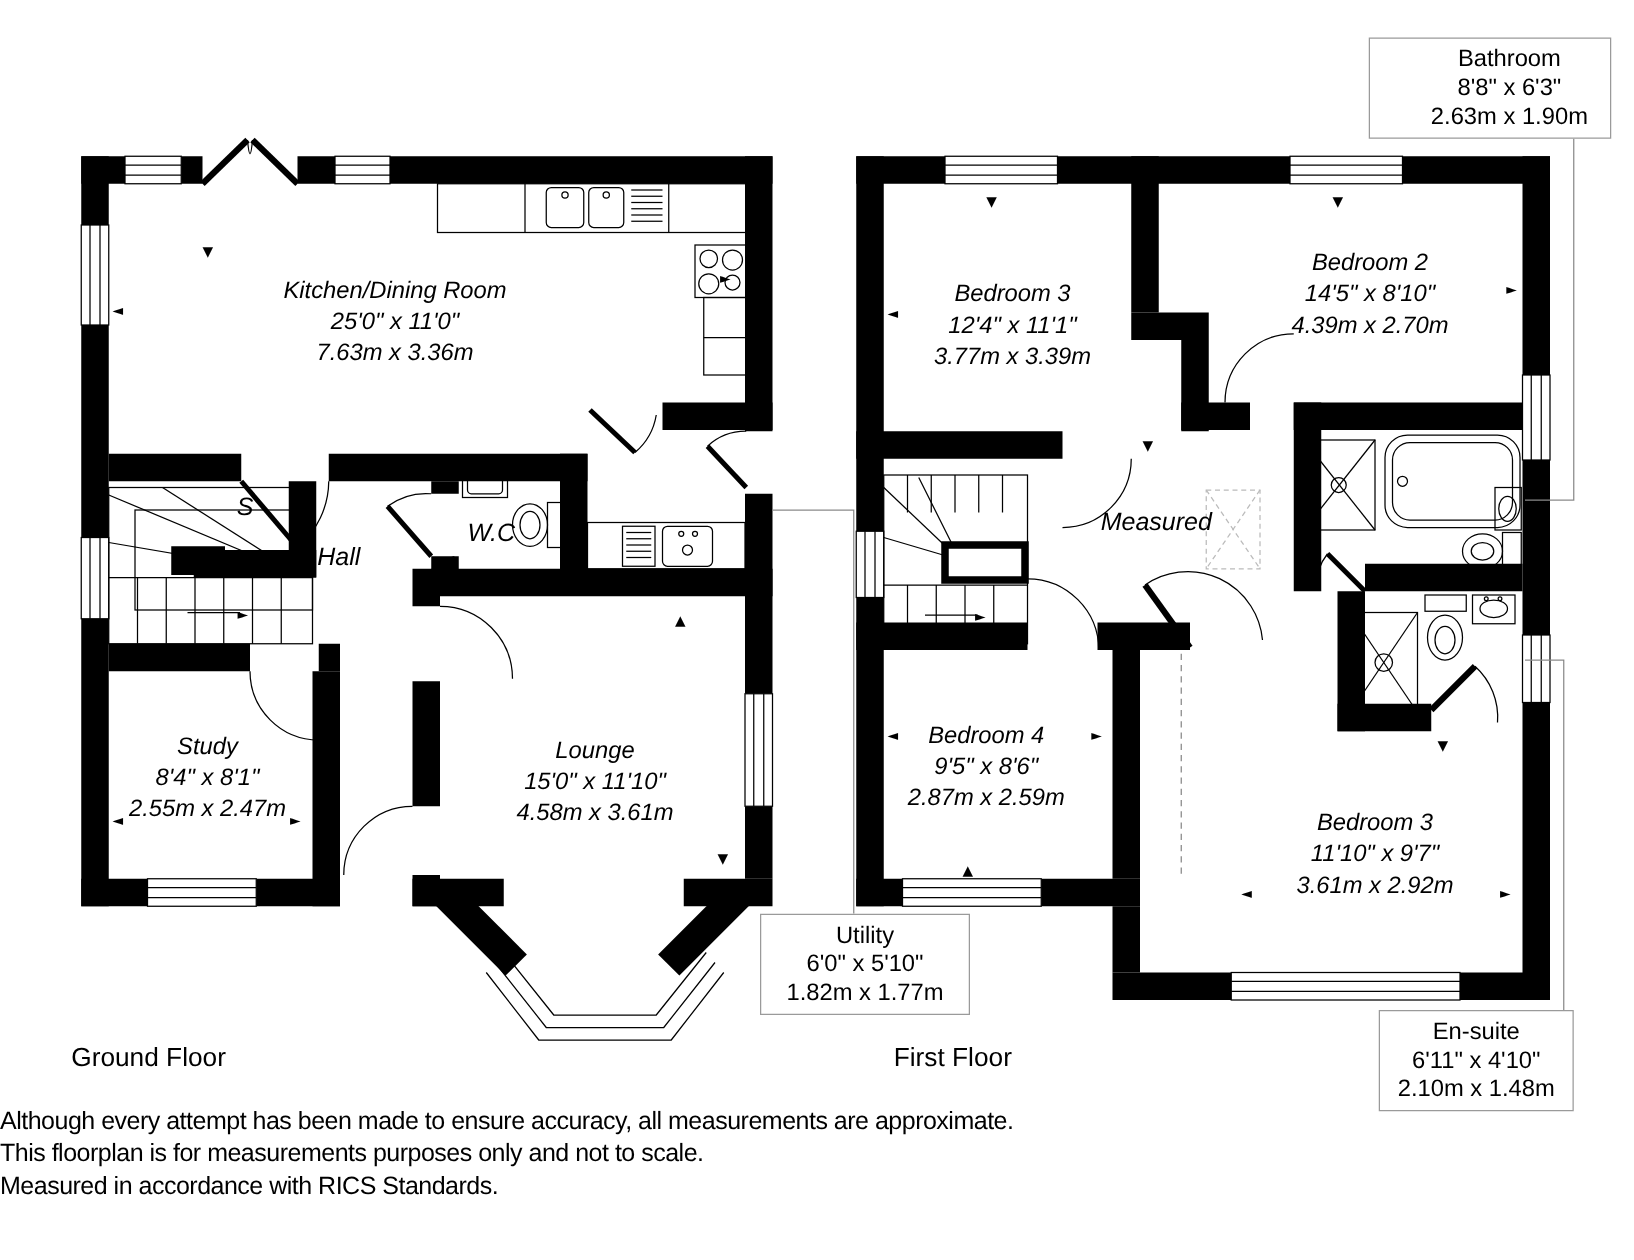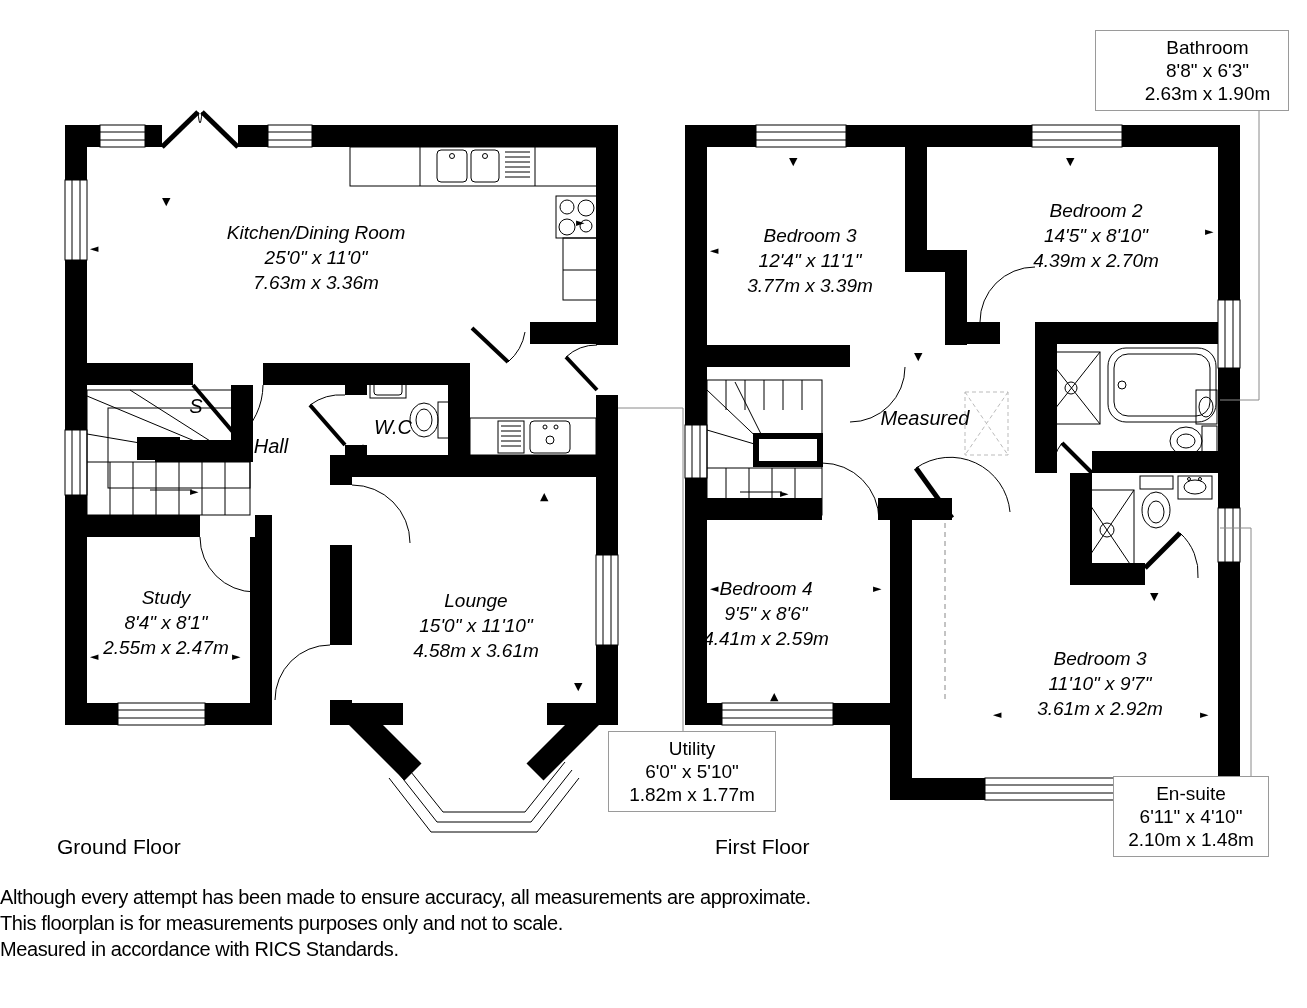--- a/index.html
+++ b/index.html
@@ -421,42 +421,42 @@
   <div>3.77m x 3.39m</div>
 </div>
 <div class="room-label" style="left:1096px;top:198px;">
   <div>Bedroom 2</div>
   <div>14'5" x 8'10"</div>
   <div>4.39m x 2.70m</div>
 </div>
 <div class="room-label single" style="left:925px;top:406px;">
   <div>Measured</div>
 </div>
-<div class="room-label" style="left:766px;top:576px;">
+<div class="room-label" style="left:789px;top:576px;">
   <div>Bedroom 4</div>
   <div>9'5" x 8'6"</div>
-  <div>4.41m x 2.59m</div>
+  <div>2.87m x 2.59m</div>
 </div>
 <div class="room-label" style="left:1100px;top:646px;">
   <div>Bedroom 3</div>
   <div>11'10" x 9'7"</div>
   <div>3.61m x 2.92m</div>
 </div>
 
 <div class="label-box" style="left:1095px;top:30px;width:145px;padding-left:39px;">
   <div>Bathroom</div>
   <div>8'8" x 6'3"</div>
   <div>2.63m x 1.90m</div>
 </div>
 <div class="label-box" style="left:608px;top:731px;width:150px;">
   <div>Utility</div>
   <div>6'0" x 5'10"</div>
   <div>1.82m x 1.77m</div>
 </div>
-<div class="label-box" style="left:1103px;top:776px;width:138px;margin-left:10px;">
+<div class="label-box" style="left:1103px;top:808px;width:138px;">
   <div>En-suite</div>
   <div>6'11" x 4'10"</div>
   <div>2.10m x 1.48m</div>
 </div>
 
 <div class="floor-title" style="left:57px;top:835px;">Ground Floor</div>
 <div class="floor-title" style="left:676px;top:835px;margin-left:39px;">First Floor</div>
 
 <div class="disclaimer" style="top:884px;">
   <div>Although every attempt has been made to ensure accuracy, all measurements are approximate.</div>

